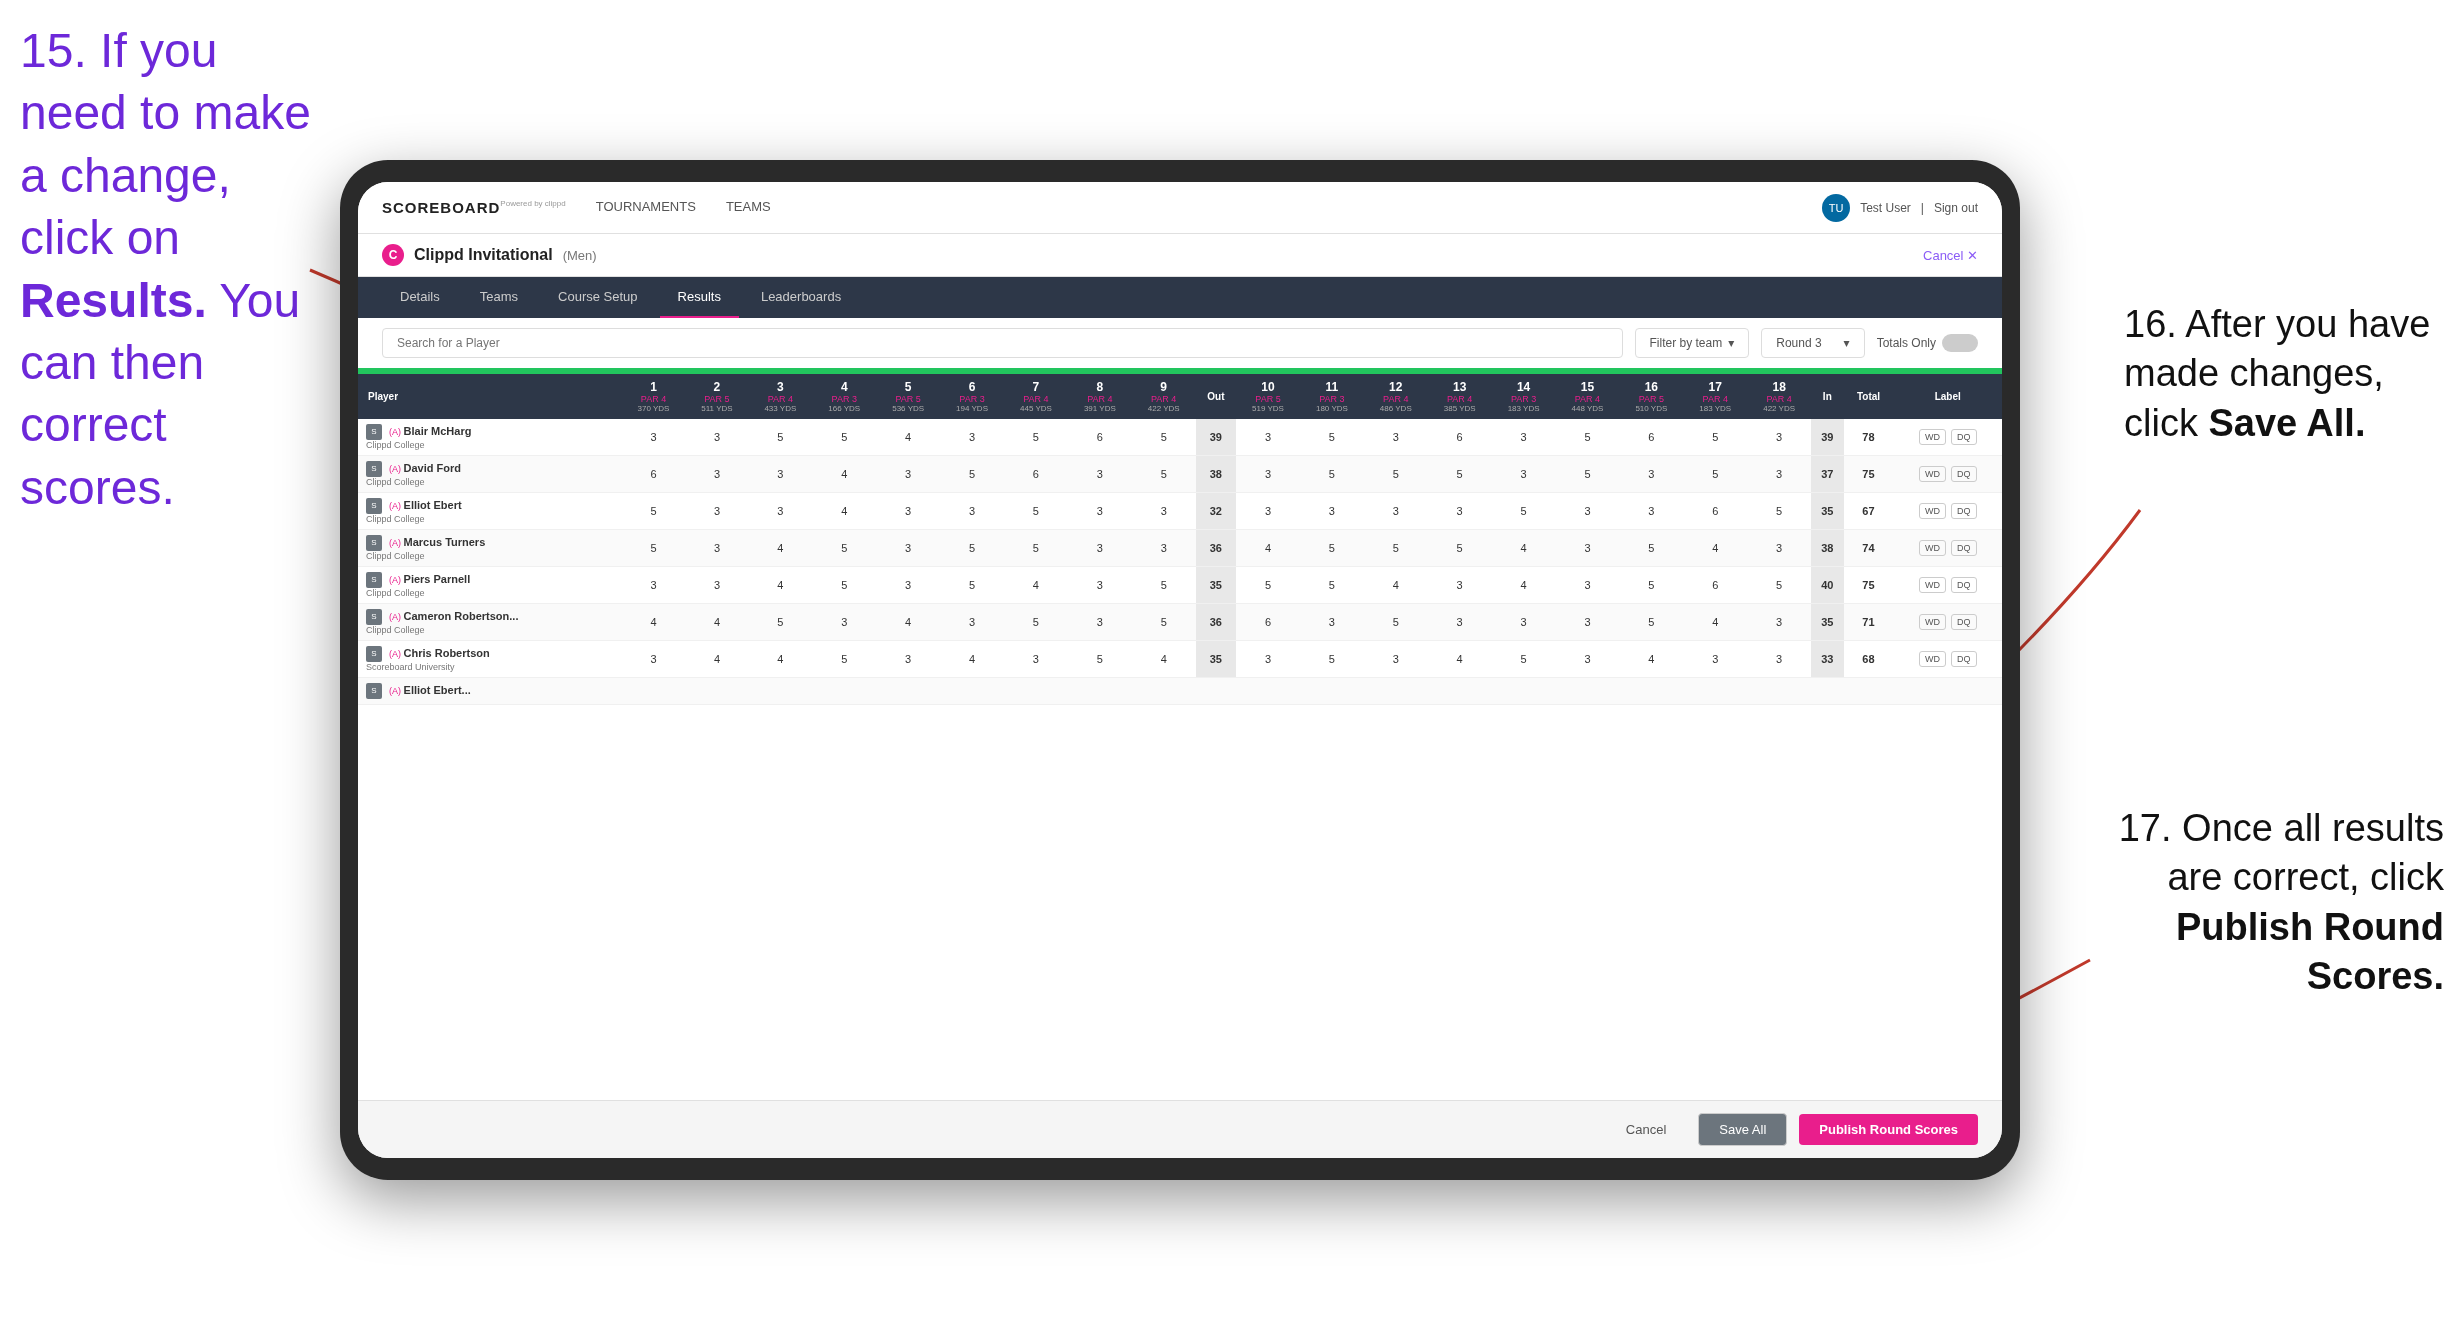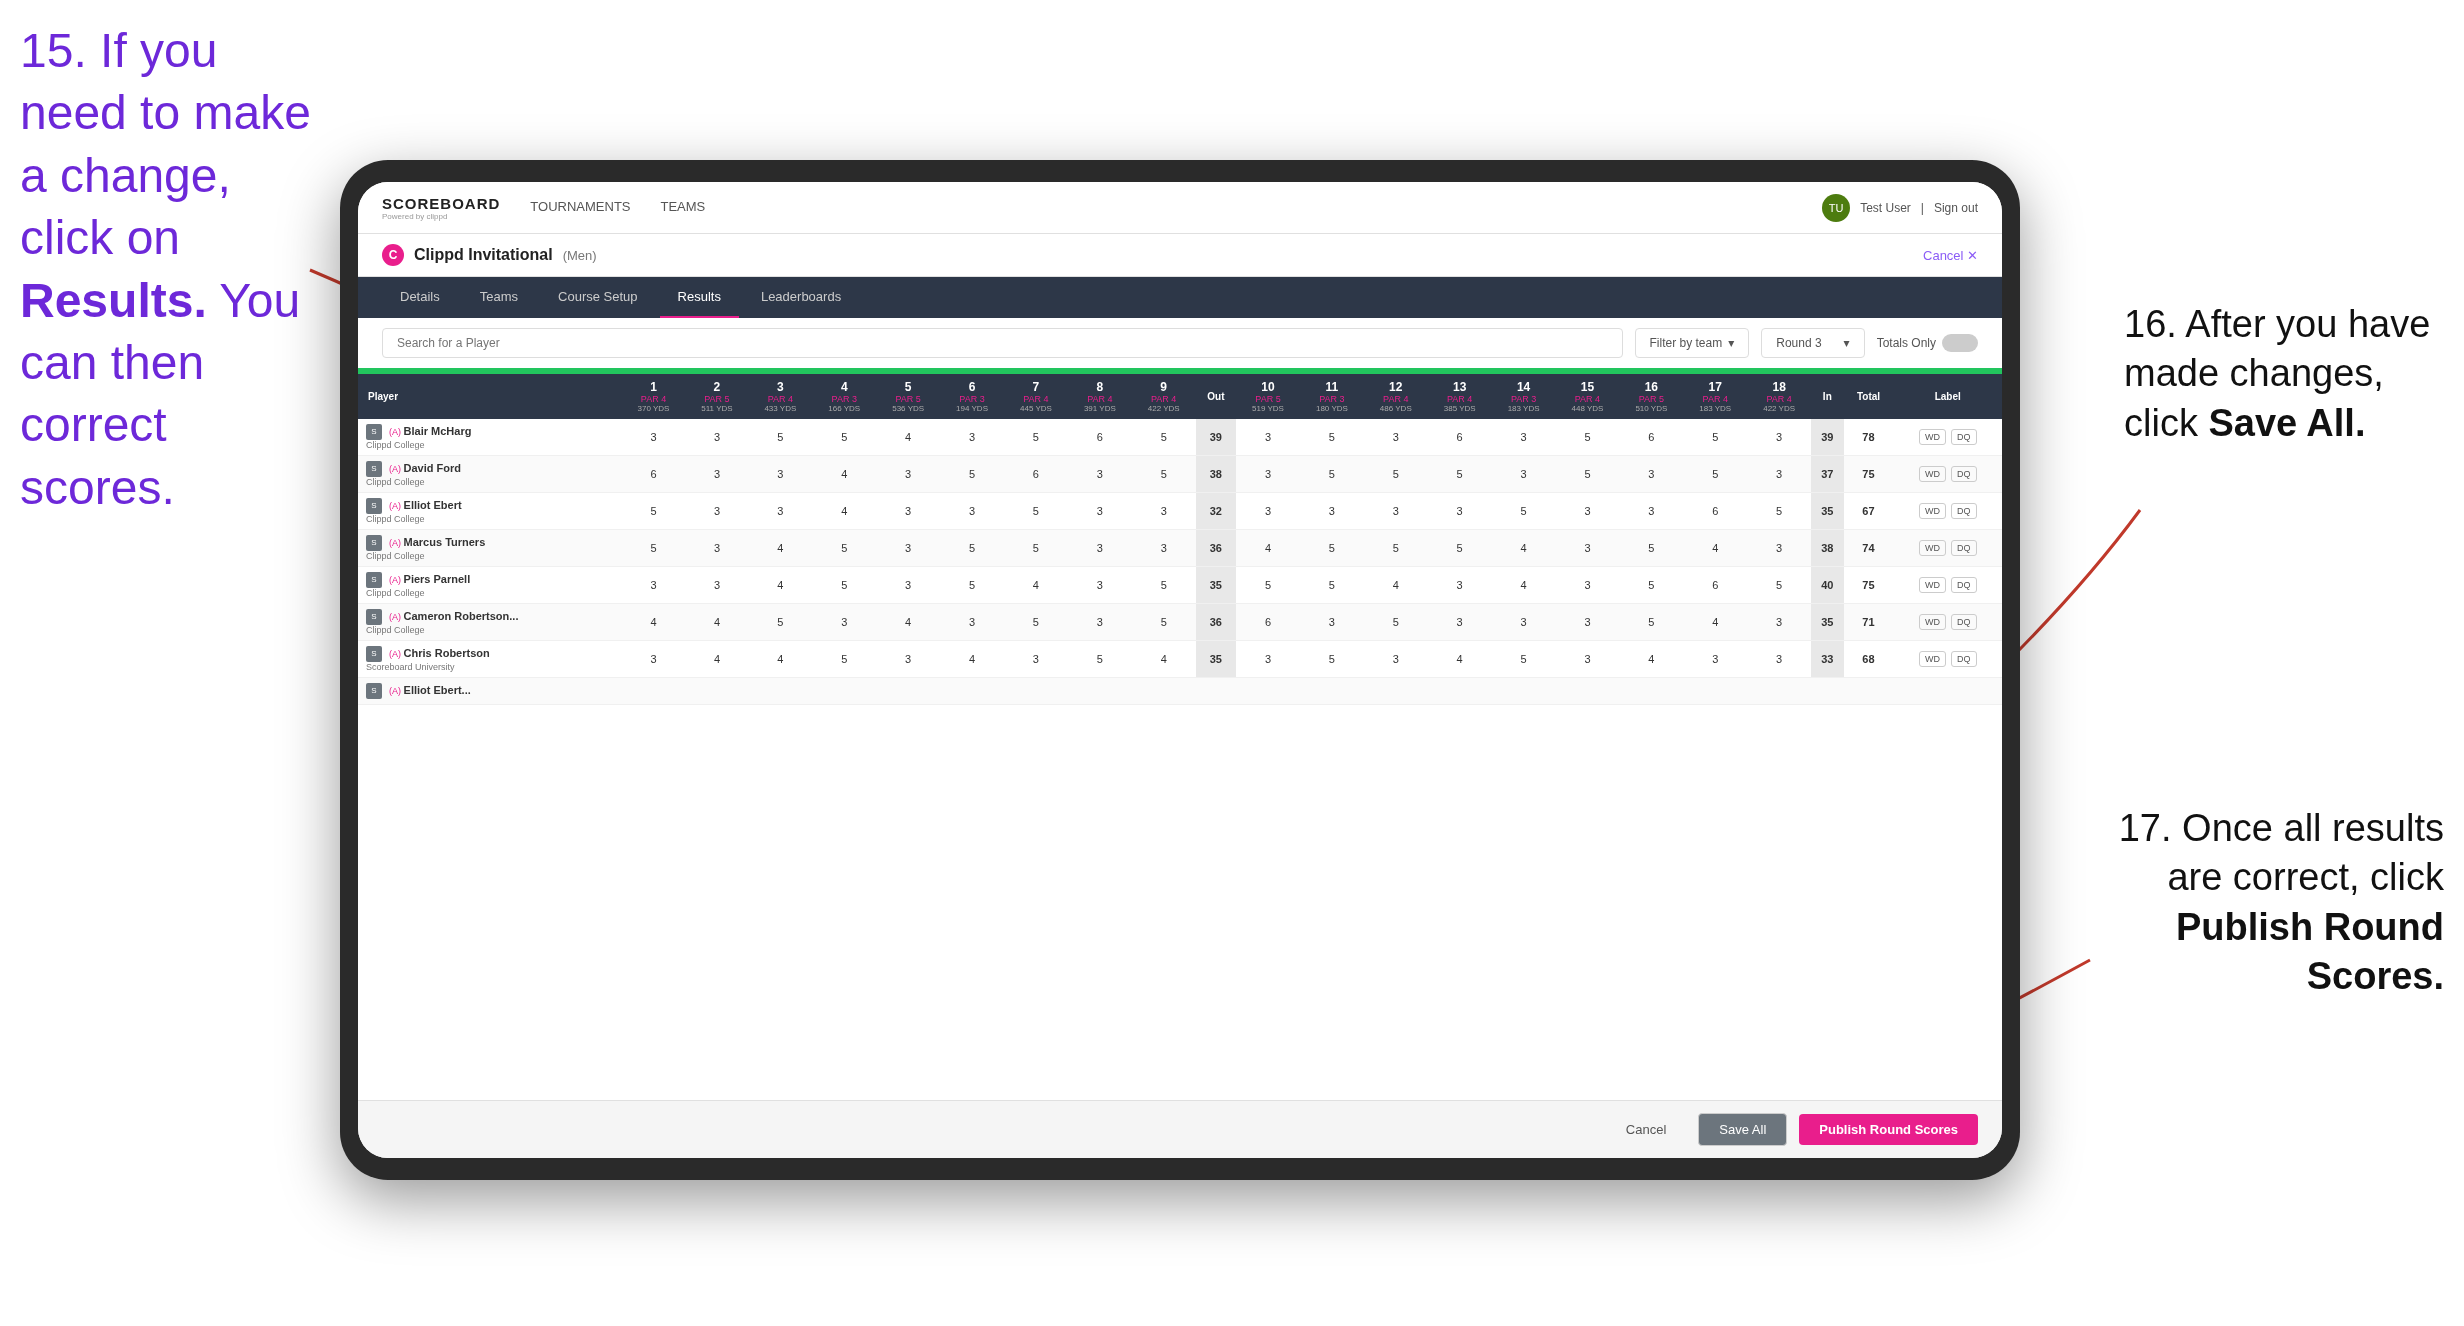--- a/index.html
+++ b/index.html
@@ -87,21 +87,21 @@
       display: flex;
       align-items: center;
       padding: 0 24px;
       height: 52px;
       border-bottom: 1px solid #e0e0e0;
       flex-shrink: 0;
     }
 
     .logo-area {
       display: flex;
-      flex-direction: column;
+      flex-direction: row;
       margin-right: 30px;
     }
     .logo-text {
       font-size: 15px;
       font-weight: 800;
       color: #222;
       letter-spacing: 1px;
       text-transform: uppercase;
     }
     .logo-sub {
@@ -125,21 +125,21 @@
     .header-right {
       display: flex;
       align-items: center;
       gap: 10px;
       font-size: 12px;
       color: #555;
     }
     .user-avatar {
       width: 28px;
       height: 28px;
-      background: #4d7c0f;
+      background: #0369a1;
       border-radius: 50%;
       display: flex;
       align-items: center;
       justify-content: center;
       color: #fff;
       font-size: 11px;
     }
 
     
     .tournament-header {

